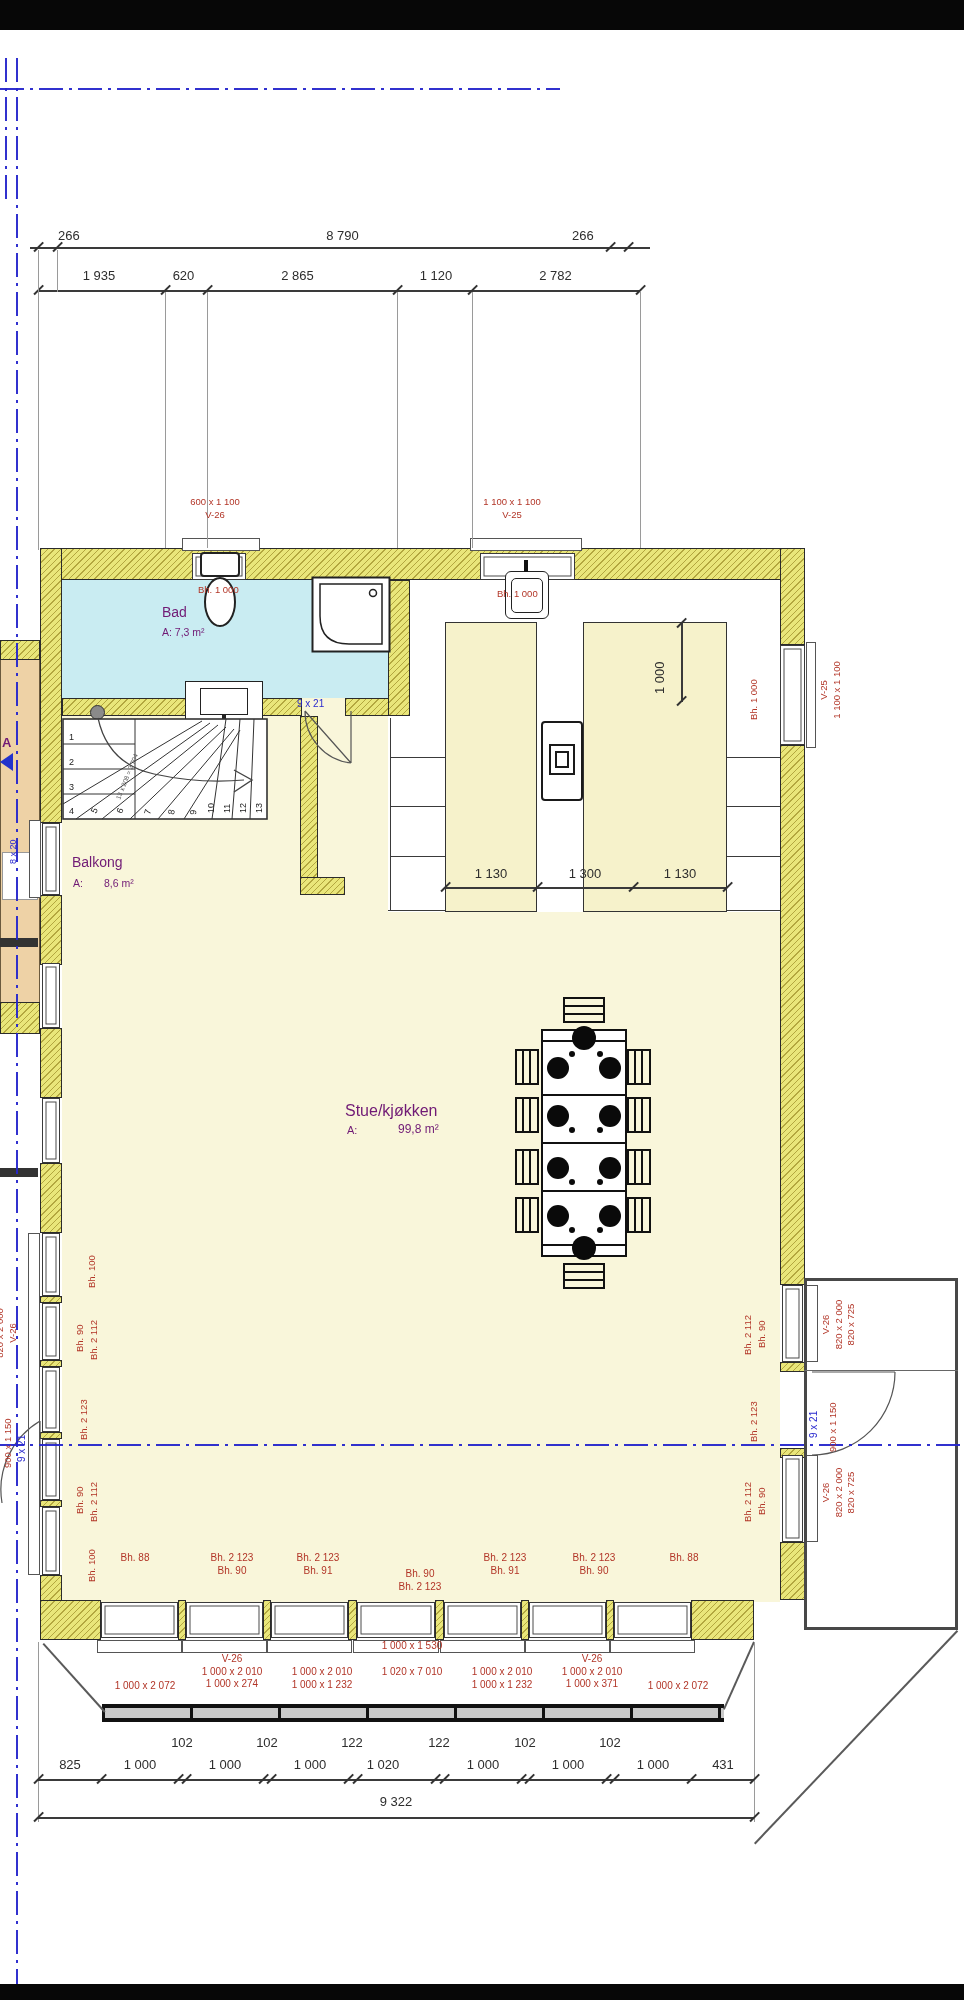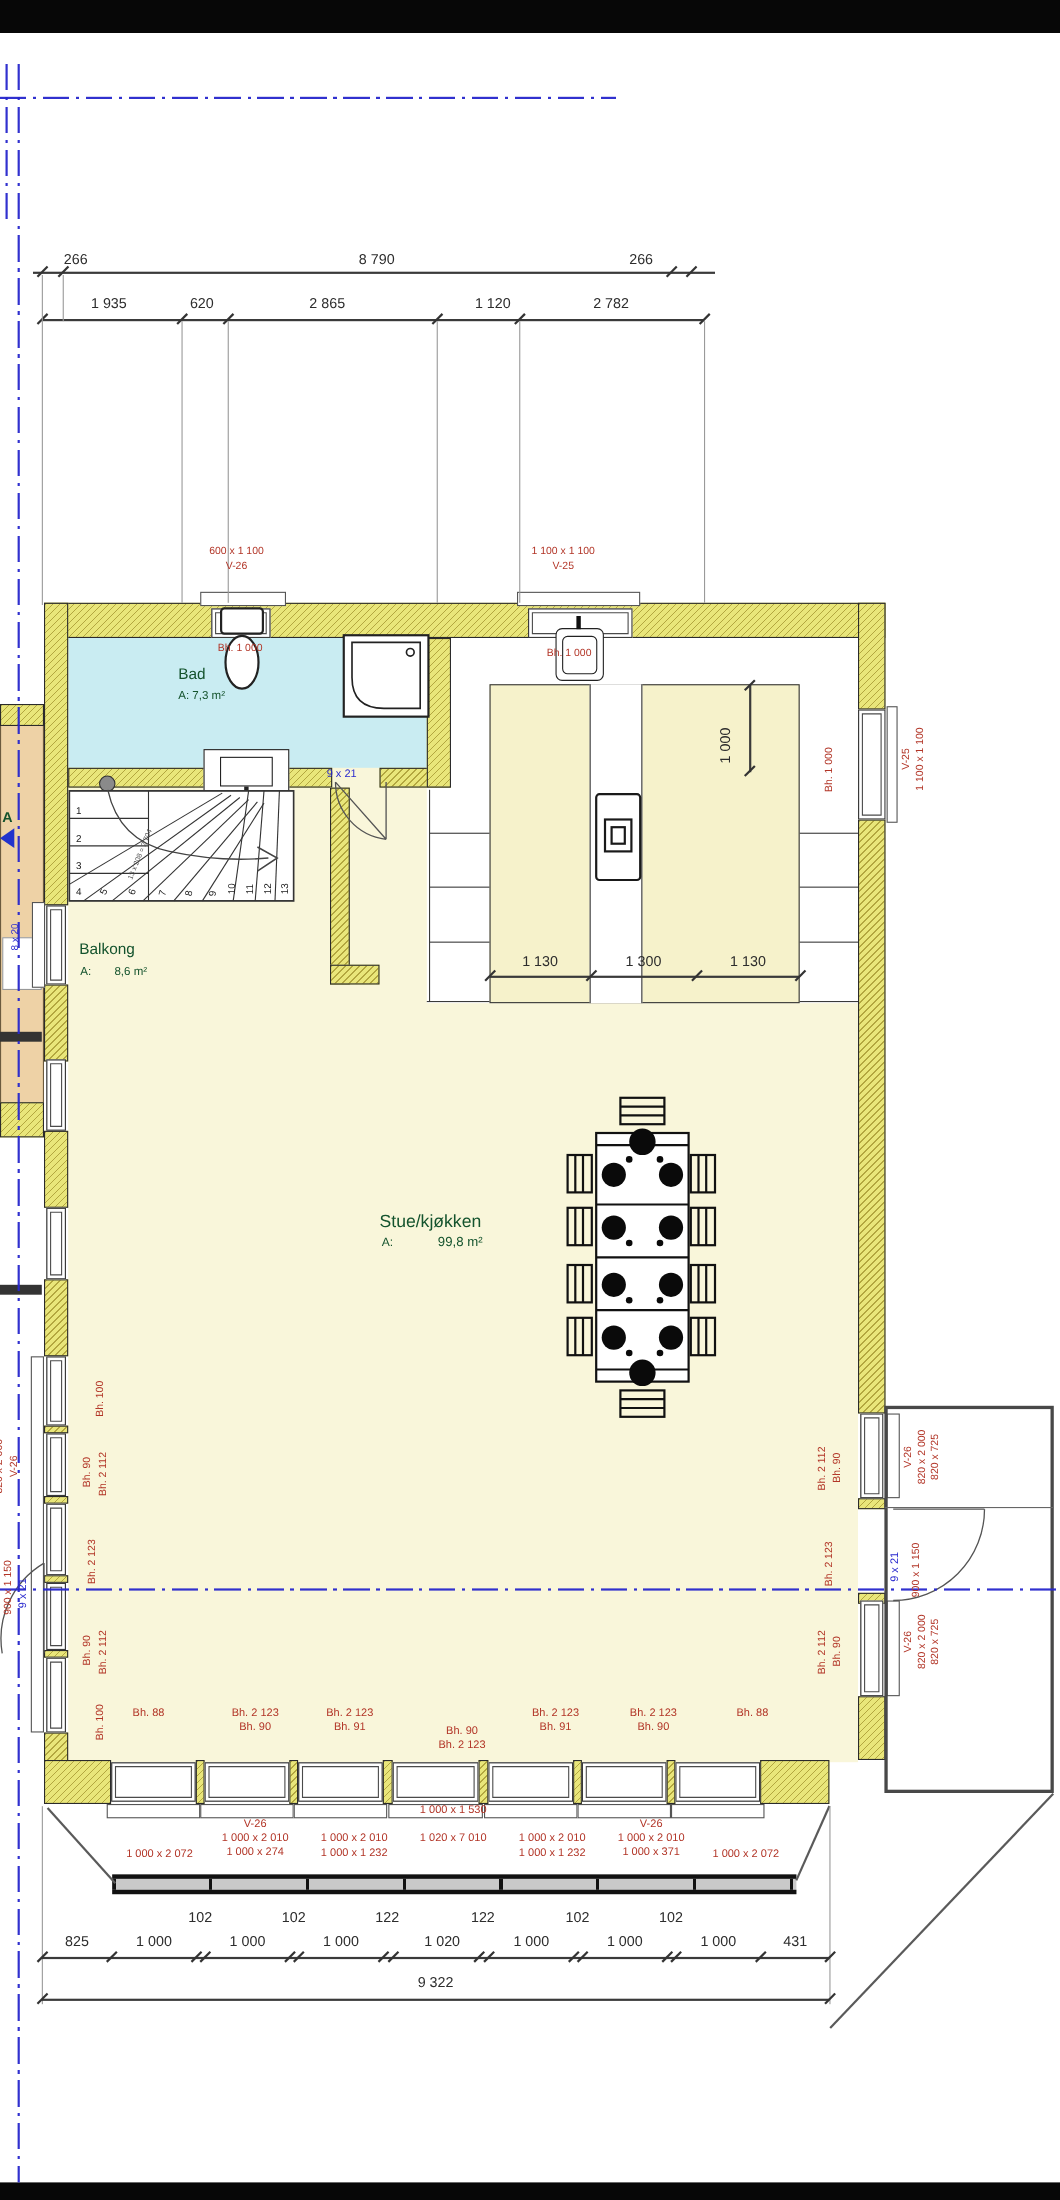--- a/index.html
+++ b/index.html
@@ -5,21 +5,21 @@
   html,body{margin:0;padding:0;background:#fff}
   #canvas{position:relative;width:964px;height:2000px;background:#fff;overflow:hidden;
           font-family:"Liberation Sans",sans-serif}
   .abs{position:absolute}
   .dim{position:absolute;font-size:13px;color:#2d2d2d;white-space:nowrap}
   .dimc{text-align:center}
   .red{position:absolute;font-size:9.5px;color:#b23527;white-space:nowrap;line-height:12.5px}
   .redc{text-align:center}
   .blue{position:absolute;font-size:10px;color:#2a2ace;white-space:nowrap}
   .v{transform:rotate(-90deg);transform-origin:0 0}
-  .lab{position:absolute;color:#14532d}
+  .lab{position:absolute;color:#701a75}
   .ln{position:absolute;background:#3a3a3a}
   .ext{position:absolute;background:#9a9a9a;width:1px}
   .tk{position:absolute;width:13px;height:1.6px;background:#333;transform:rotate(-45deg)}
   .wall{position:absolute;background-color:#e9e67a;box-sizing:border-box;
         background-image:repeating-linear-gradient(135deg,rgba(125,104,5,.5) 0 1px,transparent 1px 4.5px);
         border:1.3px solid #2b2b2b}
   .win{position:absolute;background:#fff;border:1px solid #3a3a3a;box-sizing:border-box;
        box-shadow:inset 0 0 0 2.5px #fff,inset 0 0 0 3.5px #4a4a4a}
   .sill{position:absolute;background:#fff;border:1px solid #555;box-sizing:border-box}
   .diag{position:absolute;height:1.5px;background:#5a5a5a}
@@ -284,21 +284,21 @@
   <div class="ext" style="left:207px;top:292px;height:256px"></div>
   <div class="ext" style="left:397px;top:292px;height:256px"></div>
   <div class="ext" style="left:472px;top:292px;height:256px"></div>
   <div class="ext" style="left:640px;top:292px;height:256px"></div>
   <span class="dim" style="left:58px;top:228px">266</span>
   <span class="dim dimc" style="left:300px;top:228px;width:85px">8 790</span>
   <span class="dim" style="left:572px;top:228px">266</span>
   <span class="dim dimc" style="left:59px;top:268px;width:80px">1 935</span>
   <span class="dim dimc" style="left:156px;top:268px;width:55px">620</span>
   <span class="dim dimc" style="left:255px;top:268px;width:85px">2 865</span>
-  <span class="dim dimc" style="left:408px;top:268px;width:80px">1 120</span>
+  <span class="dim dimc" style="left:396px;top:268px;width:80px">1 120</span>
   <span class="dim dimc" style="left:513px;top:268px;width:85px">2 782</span>
 
   <div class="red redc" style="left:170px;top:496px;width:90px">
     <div>600 x 1 100</div>
     <div>V-26</div>
   </div>
   <div class="red redc" style="left:462px;top:496px;width:100px">
     <div>1 100 x 1 100</div>
     <div>V-25</div>
   </div>
@@ -421,21 +421,21 @@
   <span class="dim dimc" style="left:157px;top:1735px;width:50px">102</span>
   <span class="dim dimc" style="left:242px;top:1735px;width:50px">102</span>
   <span class="dim dimc" style="left:327px;top:1735px;width:50px">122</span>
   <span class="dim dimc" style="left:414px;top:1735px;width:50px">122</span>
   <span class="dim dimc" style="left:500px;top:1735px;width:50px">102</span>
   <span class="dim dimc" style="left:585px;top:1735px;width:50px">102</span>
   <span class="dim dimc" style="left:40px;top:1757px;width:60px">825</span>
   <span class="dim dimc" style="left:105px;top:1757px;width:70px">1 000</span>
   <span class="dim dimc" style="left:190px;top:1757px;width:70px">1 000</span>
   <span class="dim dimc" style="left:275px;top:1757px;width:70px">1 000</span>
-  <span class="dim dimc" style="left:367px;top:1757px;width:70px">1 020</span>
+  <span class="dim dimc" style="left:348px;top:1757px;width:70px">1 020</span>
   <span class="dim dimc" style="left:448px;top:1757px;width:70px">1 000</span>
   <span class="dim dimc" style="left:533px;top:1757px;width:70px">1 000</span>
   <span class="dim dimc" style="left:618px;top:1757px;width:70px">1 000</span>
   <span class="dim dimc" style="left:693px;top:1757px;width:60px">431</span>
   <div class="ln" style="left:38px;top:1779px;width:716px;height:1.5px"></div>
   <div class="tk" style="left:32px;top:1778px"></div>
   <div class="tk" style="left:95px;top:1778px"></div>
   <div class="tk" style="left:172px;top:1778px"></div>
   <div class="tk" style="left:180px;top:1778px"></div>
   <div class="tk" style="left:257px;top:1778px"></div>

